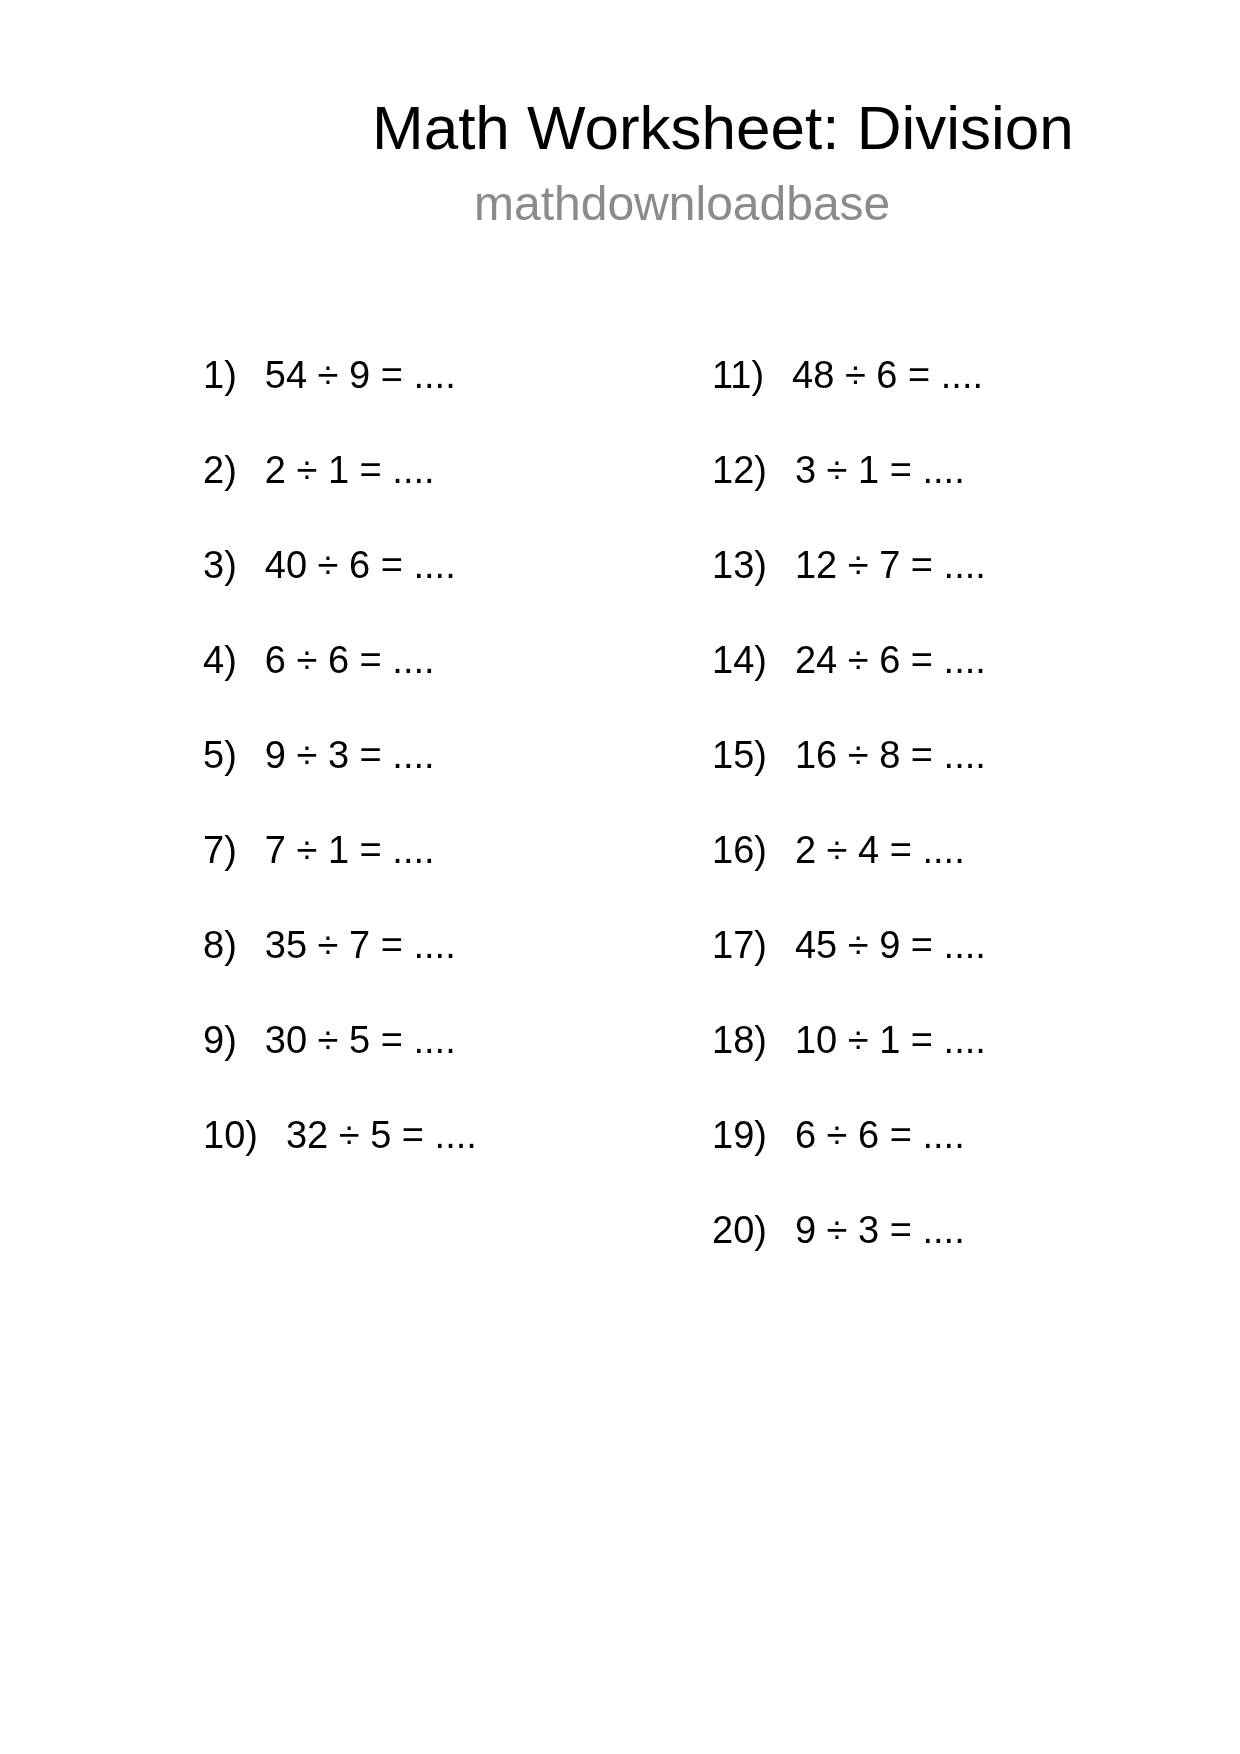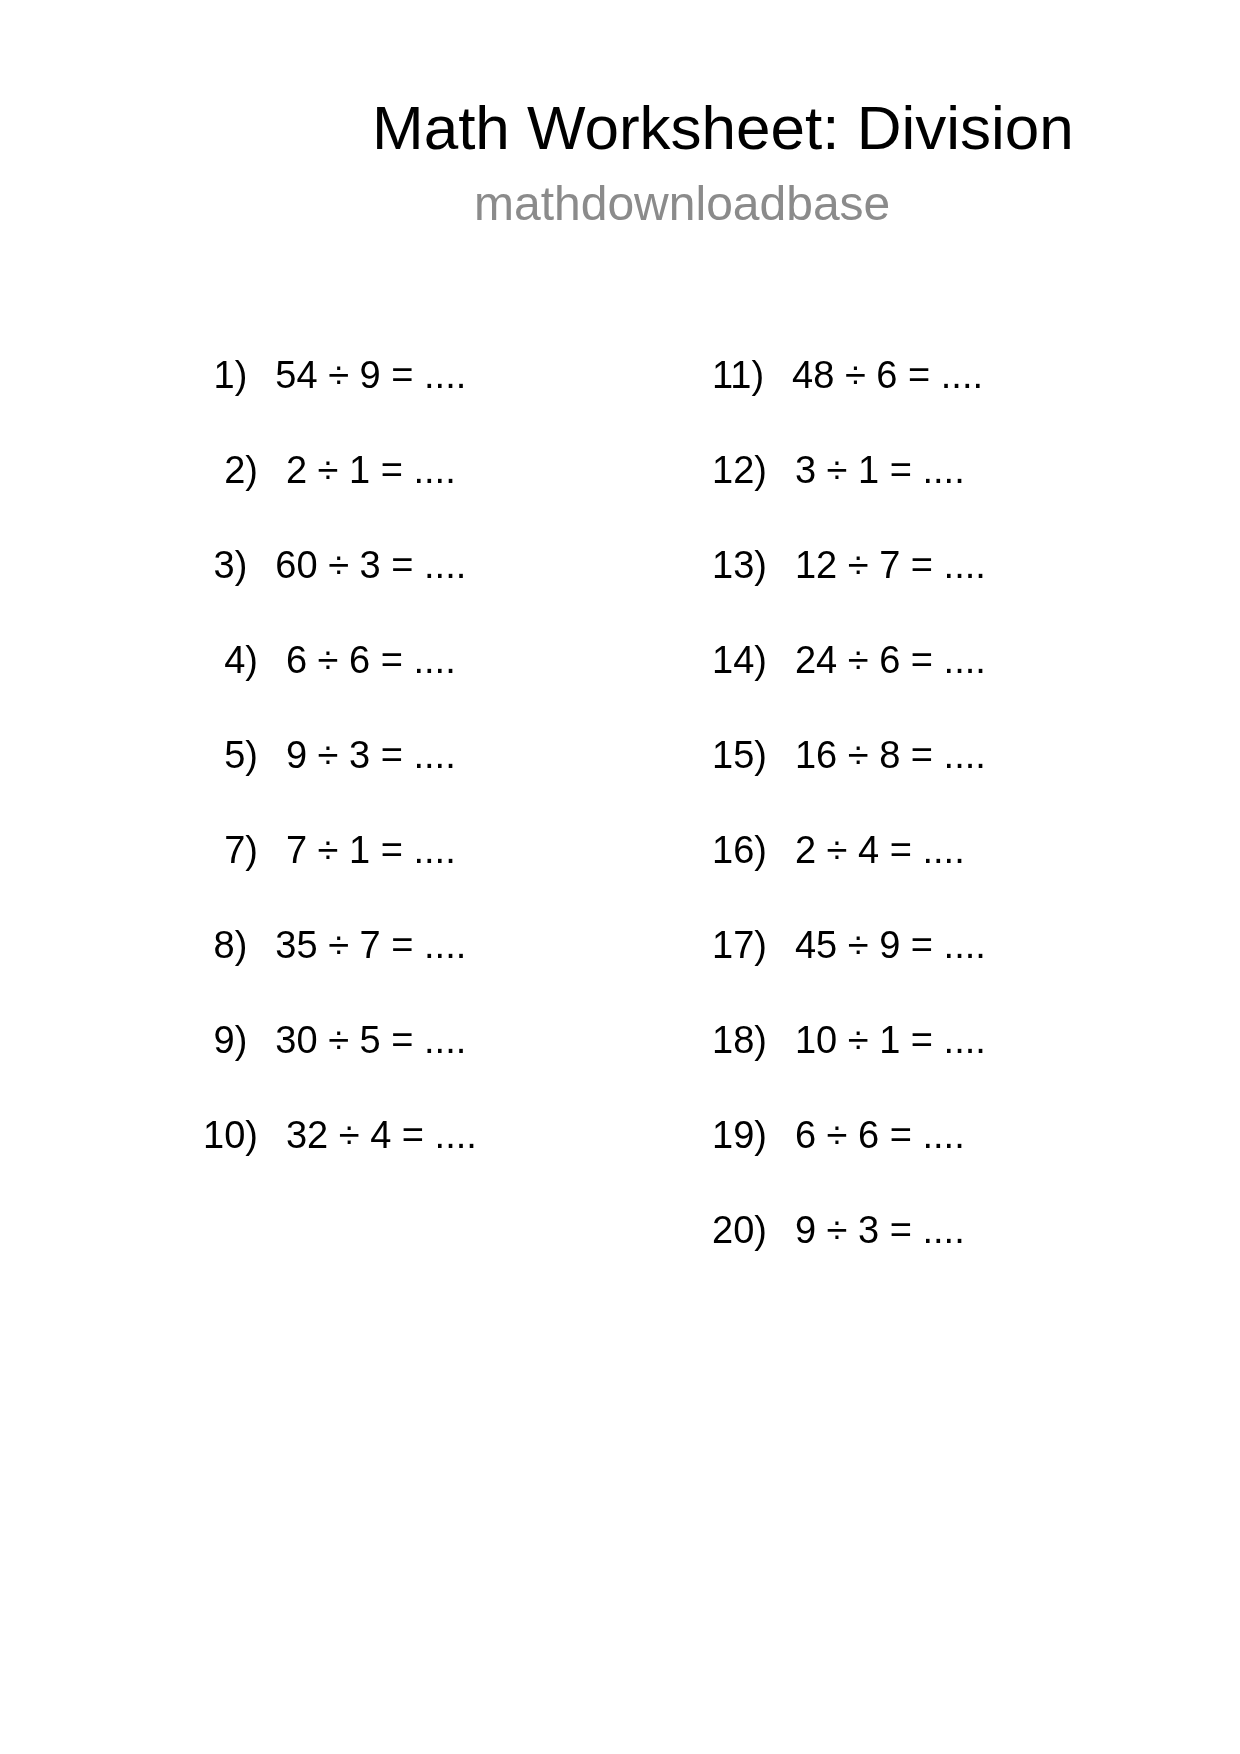--- a/index.html
+++ b/index.html
@@ -29,21 +29,21 @@
     font-size: 48px;
     line-height: 1;
     font-weight: 400;
     color: #8b8b8b;
     white-space: nowrap;
   }
   .col {
     position: absolute;
     top: 356px;
   }
-  .col-left  { left: 203px; text-align: center; }
+  .col-left  { left: 203px; }
   .col-right { left: 712px; }
   .row {
     height: 38px;
     line-height: 38px;
     font-size: 38px;
     margin-bottom: 57px;
     white-space: nowrap;
     color: #000000;
   }
   .row .num {
@@ -55,27 +55,27 @@
 <body>
 
 <div class="page">
 
   <div class="title">Math Worksheet: Division</div>
   <div class="subtitle">mathdownloadbase</div>
 
   <div class="col col-left">
     <div class="row"><span class="num">1)</span><span class="expr">54 ÷ 9 = ....</span></div>
     <div class="row"><span class="num">2)</span><span class="expr">2 ÷ 1 = ....</span></div>
-    <div class="row"><span class="num">3)</span><span class="expr">60 ÷ 3 = ....</span></div>
+    <div class="row"><span class="num">3)</span><span class="expr">40 ÷ 6 = ....</span></div>
     <div class="row"><span class="num">4)</span><span class="expr">6 ÷ 6 = ....</span></div>
     <div class="row"><span class="num">5)</span><span class="expr">9 ÷ 3 = ....</span></div>
     <div class="row"><span class="num">7)</span><span class="expr">7 ÷ 1 = ....</span></div>
     <div class="row"><span class="num">8)</span><span class="expr">35 ÷ 7 = ....</span></div>
     <div class="row"><span class="num">9)</span><span class="expr">30 ÷ 5 = ....</span></div>
-    <div class="row"><span class="num">10)</span><span class="expr">32 ÷ 4 = ....</span></div>
+    <div class="row"><span class="num">10)</span><span class="expr">32 ÷ 5 = ....</span></div>
   </div>
 
   <div class="col col-right">
     <div class="row"><span class="num">11)</span><span class="expr">48 ÷ 6 = ....</span></div>
     <div class="row"><span class="num">12)</span><span class="expr">3 ÷ 1 = ....</span></div>
     <div class="row"><span class="num">13)</span><span class="expr">12 ÷ 7 = ....</span></div>
     <div class="row"><span class="num">14)</span><span class="expr">24 ÷ 6 = ....</span></div>
     <div class="row"><span class="num">15)</span><span class="expr">16 ÷ 8 = ....</span></div>
     <div class="row"><span class="num">16)</span><span class="expr">2 ÷ 4 = ....</span></div>
     <div class="row"><span class="num">17)</span><span class="expr">45 ÷ 9 = ....</span></div>

